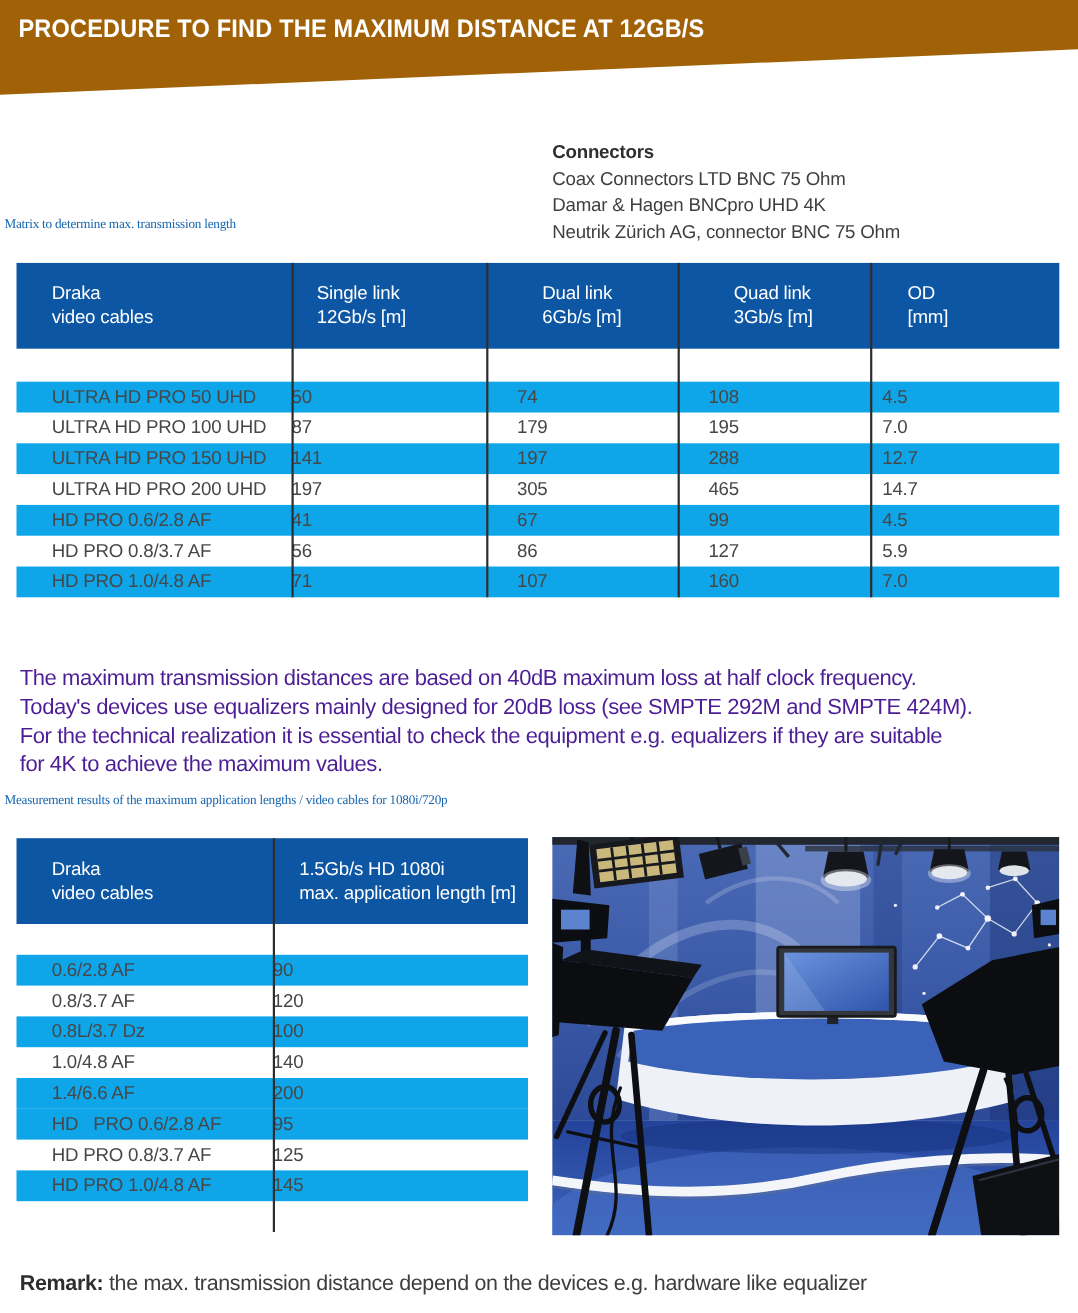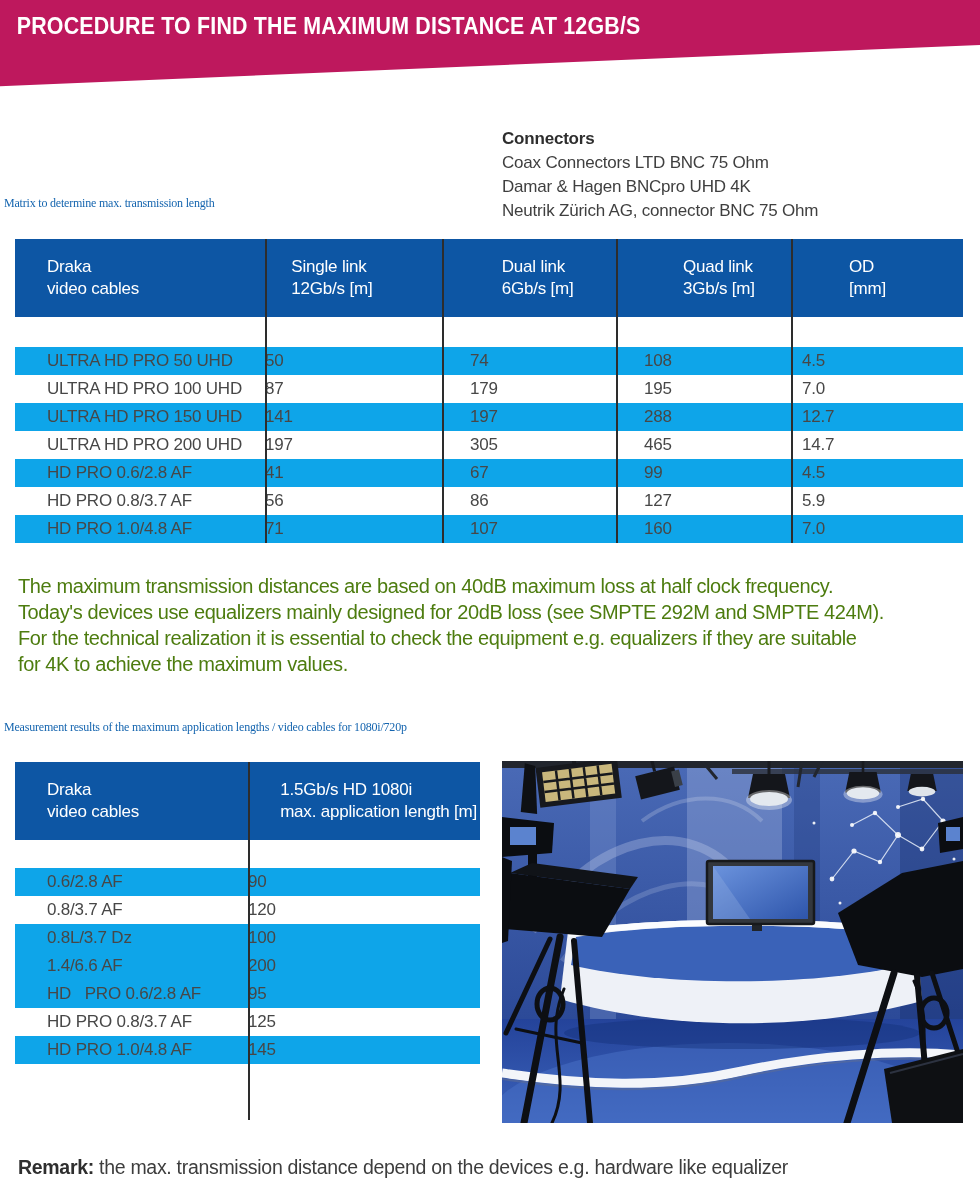--- a/index.html
+++ b/index.html
@@ -2,61 +2,61 @@
 <html><head>
 <meta charset="utf-8">
 <style>
   html,body{margin:0;padding:0;}
   body{
     width:980px;height:1194px;position:relative;background:#ffffff;
     font-family:"Liberation Sans",sans-serif;color:#3d3d3d;overflow:hidden;
   }
   
   .banner{
-    position:absolute;left:0;top:0;width:980px;height:88px;background:#be185d;
+    position:absolute;left:0;top:0;width:980px;height:88px;background:#a16207;
     clip-path:polygon(0 0,100% 0,100% 51%,0 98%);
   }
   .banner-title{
     margin:0;padding:13px 0 0 18px;font-size:23px;font-weight:bold;color:#ffffff;
     letter-spacing:.2px;white-space:nowrap;transform:scaleX(.93);transform-origin:left top;
   }
   
   .connectors{position:absolute;left:502px;top:127px;font-size:17px;letter-spacing:-.2px;}
   .connectors-heading{font-weight:bold;color:#2e2e2e;line-height:24px;}
   .connector-line{line-height:24px;color:#3f3f3f;white-space:nowrap;}
   
   .section-heading{
     position:absolute;left:4px;font-size:12px;color:#1565af;letter-spacing:-.2px;white-space:nowrap;font-family:Liberation Serif, serif;
   }
   #matrix-heading{top:196px;}
   #measurement-heading{top:720px;}
   
   .tbl{position:absolute;}
   #table1{left:15px;top:239px;width:948px;}
   #table2{left:15px;top:762px;width:465px;}
-  .thead{display:flex;background:#0d56a4;height:78px;color:#ffffff;gap:16px;}
+  .thead{display:flex;background:#0d56a4;height:78px;color:#ffffff;}
   .hc{box-sizing:border-box;padding-top:17px;font-size:17px;line-height:22px;letter-spacing:-.2px;white-space:pre;}
   .tgap1{height:30px;}
   .tgap2{height:28px;}
   .trow{display:flex;height:28px;align-items:center;font-size:17px;color:#474747;letter-spacing:-.2px;}
   .trow.alt{background:#0ea5e9;}
   .cell{box-sizing:border-box;}
   .name{padding-left:32px;white-space:pre;}
   .num{text-align:left;}
   
   .c1{width:250px;} .c2{width:205px;} .c3{width:174px;} .c4{width:158px;border-radius:25px;} .c5{width:144px;}
   .hc.c1{padding-left:32px;} .hc.c2,.hc.c3,.hc.c4,.hc.c5{padding-left:23px;}
   
   .d1{width:233px;} .d2{width:232px;}
   .hc.d1{padding-left:32px;} .hc.d2{padding-left:24px;}
   .vline{position:absolute;top:0;width:1.5px;background:#2d2d2d;}
   #table1 .vline{height:304px;}
   #table2 .vline{height:358px;}
   
-  .paragraph{position:absolute;left:18px;top:573px;font-size:20px;line-height:26px;color:#4d7c0f;letter-spacing:-.4px;}
+  .paragraph{position:absolute;left:18px;top:604px;font-size:20px;line-height:26px;color:#4c1d95;letter-spacing:-.4px;}
   .paragraph div{white-space:nowrap;}
   .remark{position:absolute;left:18px;top:1156px;font-size:19.5px;color:#3d3d3d;letter-spacing:-.3px;white-space:nowrap;}
   .remark-label{font-weight:bold;color:#2e2e2e;}
   
   .photo{position:absolute;left:502px;top:761px;width:461px;height:362px;}
 </style>
 </head>
 <body>
 
 <div class="banner">
@@ -158,20 +158,24 @@
     <div class="cell d1 name">0.6/2.8 AF</div>
     <div class="cell d2 num">90</div>
   </div>
   <div class="trow">
     <div class="cell d1 name">0.8/3.7 AF</div>
     <div class="cell d2 num">120</div>
   </div>
   <div class="trow alt">
     <div class="cell d1 name">0.8L/3.7 Dz</div>
     <div class="cell d2 num">100</div>
+  </div>
+  <div class="trow">
+    <div class="cell d1 name">1.0/4.8 AF</div>
+    <div class="cell d2 num">140</div>
   </div>
   <div class="trow alt">
     <div class="cell d1 name">1.4/6.6 AF</div>
     <div class="cell d2 num">200</div>
   </div>
   <div class="trow alt">
     <div class="cell d1 name">HD   PRO 0.6/2.8 AF</div>
     <div class="cell d2 num">95</div>
   </div>
   <div class="trow">

